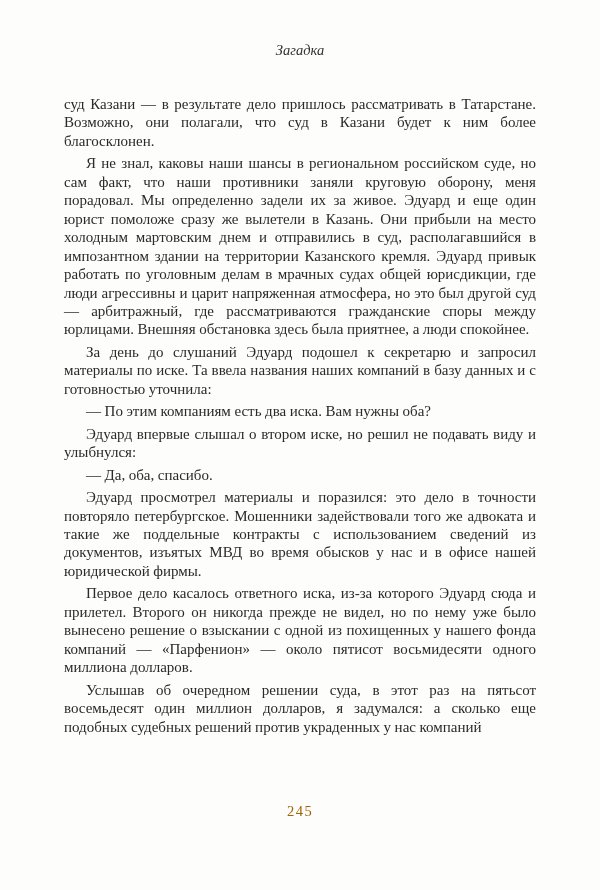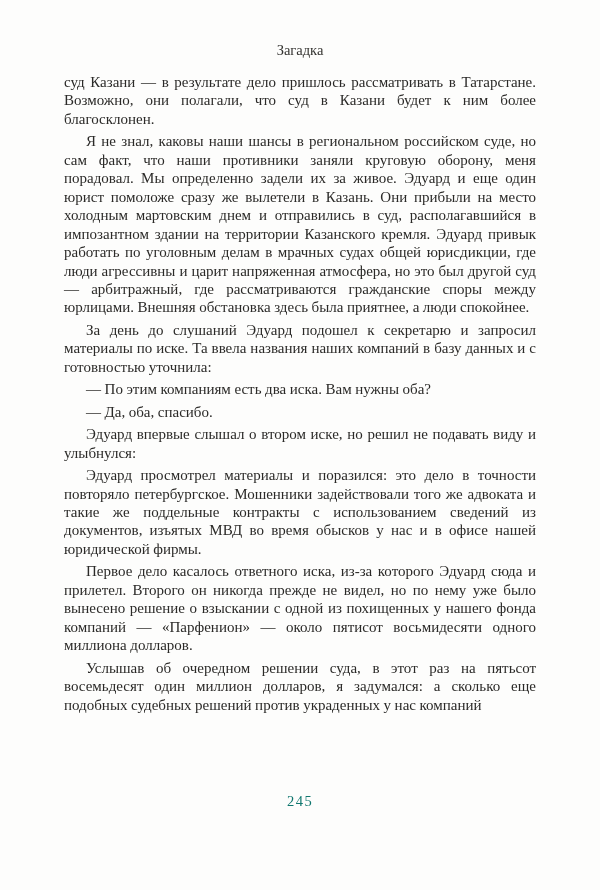--- a/index.html
+++ b/index.html
@@ -14,23 +14,24 @@
     margin: 0 auto;
     background: #fdfdfc;
     box-sizing: border-box;
     padding: 42px 60px 0 60px;
     font-family: "Liberation Serif", "DejaVu Serif", serif;
     color: #2b2a28;
     overflow: hidden;
   }
   .running-head {
     text-align: center;
+    font-style: italic;
     font-size: 14.5px;
     line-height: 17px;
-    margin-bottom: 14px;
+    margin-bottom: 36px;
     color: #343330;
   }
   .text-block {
     font-size: 15px;
     line-height: 18.45px;
     text-align: justify;
     hyphens: auto;
     -webkit-hyphens: auto;
     word-spacing: -0.2px;
   }
@@ -38,39 +39,39 @@
     margin: 4px;
     text-indent: 22px;
   }
   .text-block p.no-indent {
     text-indent: 0;
   }
   .page-number {
     position: absolute;
     left: 0;
     right: 0;
-    bottom: 80px;
+    bottom: 70px;
     text-align: center;
     font-size: 14.5px;
     letter-spacing: 1.5px;
-    color: #0f766e;
+    color: #a16207;
   }
 </style>
 </head>
 <body>
 
 <div class="book-page">
   <div class="running-head">Загадка</div>
 
   <div class="text-block">
       <p class="no-indent">суд Казани — в результате дело пришлось рассматривать в Татарстане. Возможно, они полагали, что суд в Казани будет к ним более благосклонен.</p>
       <p>Я не знал, каковы наши шансы в региональном российском суде, но сам факт, что наши противники заняли круговую оборону, меня порадовал. Мы определенно задели их за живое. Эдуард и еще один юрист помоложе сразу же вылетели в Казань. Они прибыли на место холодным мартовским днем и отправились в суд, располагавшийся в импозантном здании на территории Казанского кремля. Эдуард привык работать по уголовным делам в мрачных судах общей юрисдикции, где люди агрессивны и царит напряженная атмосфера, но это был другой суд — арбитражный, где рассматриваются гражданские споры между юрлицами. Внешняя обстановка здесь была приятнее, а люди спокойнее.</p>
       <p>За день до слушаний Эдуард подошел к секретарю и запросил материалы по иске. Та ввела названия наших компаний в базу данных и с готовностью уточнила:</p>
       <p>— По этим компаниям есть два иска. Вам нужны оба?</p>
+      <p>Эдуард впервые слышал о втором иске, но решил не подавать виду и улыбнулся:</p>
       <p>— Да, оба, спасибо.</p>
-      <p>Эдуард впервые слышал о втором иске, но решил не подавать виду и улыбнулся:</p>
       <p>Эдуард просмотрел материалы и поразился: это дело в точности повторяло петербургское. Мошенники задействовали того же адвоката и такие же поддельные контракты с использованием сведений из документов, изъятых МВД во время обысков у нас и в офисе нашей юридической фирмы.</p>
       <p>Первое дело касалось ответного иска, из-за которого Эдуард сюда и прилетел. Второго он никогда прежде не видел, но по нему уже было вынесено решение о взыскании с одной из похищенных у нашего фонда компаний — «Парфенион» — около пятисот восьмидесяти одного миллиона долларов.</p>
       <p>Услышав об очередном решении суда, в этот раз на пятьсот восемьдесят один миллион долларов, я задумался: а сколько еще подобных судебных решений против украденных у нас компаний</p>
     </div>
 
   <div class="page-number">245</div>
 </div>
 
 </body></html>

